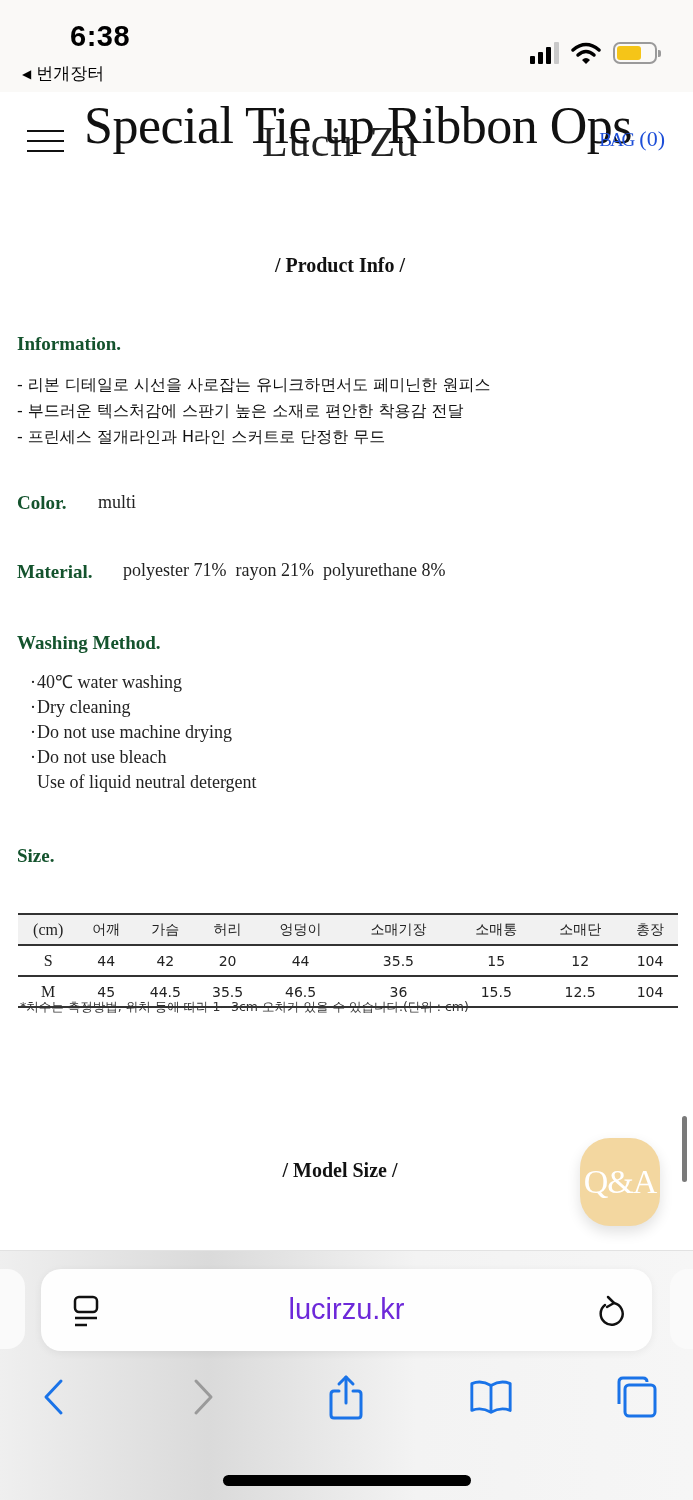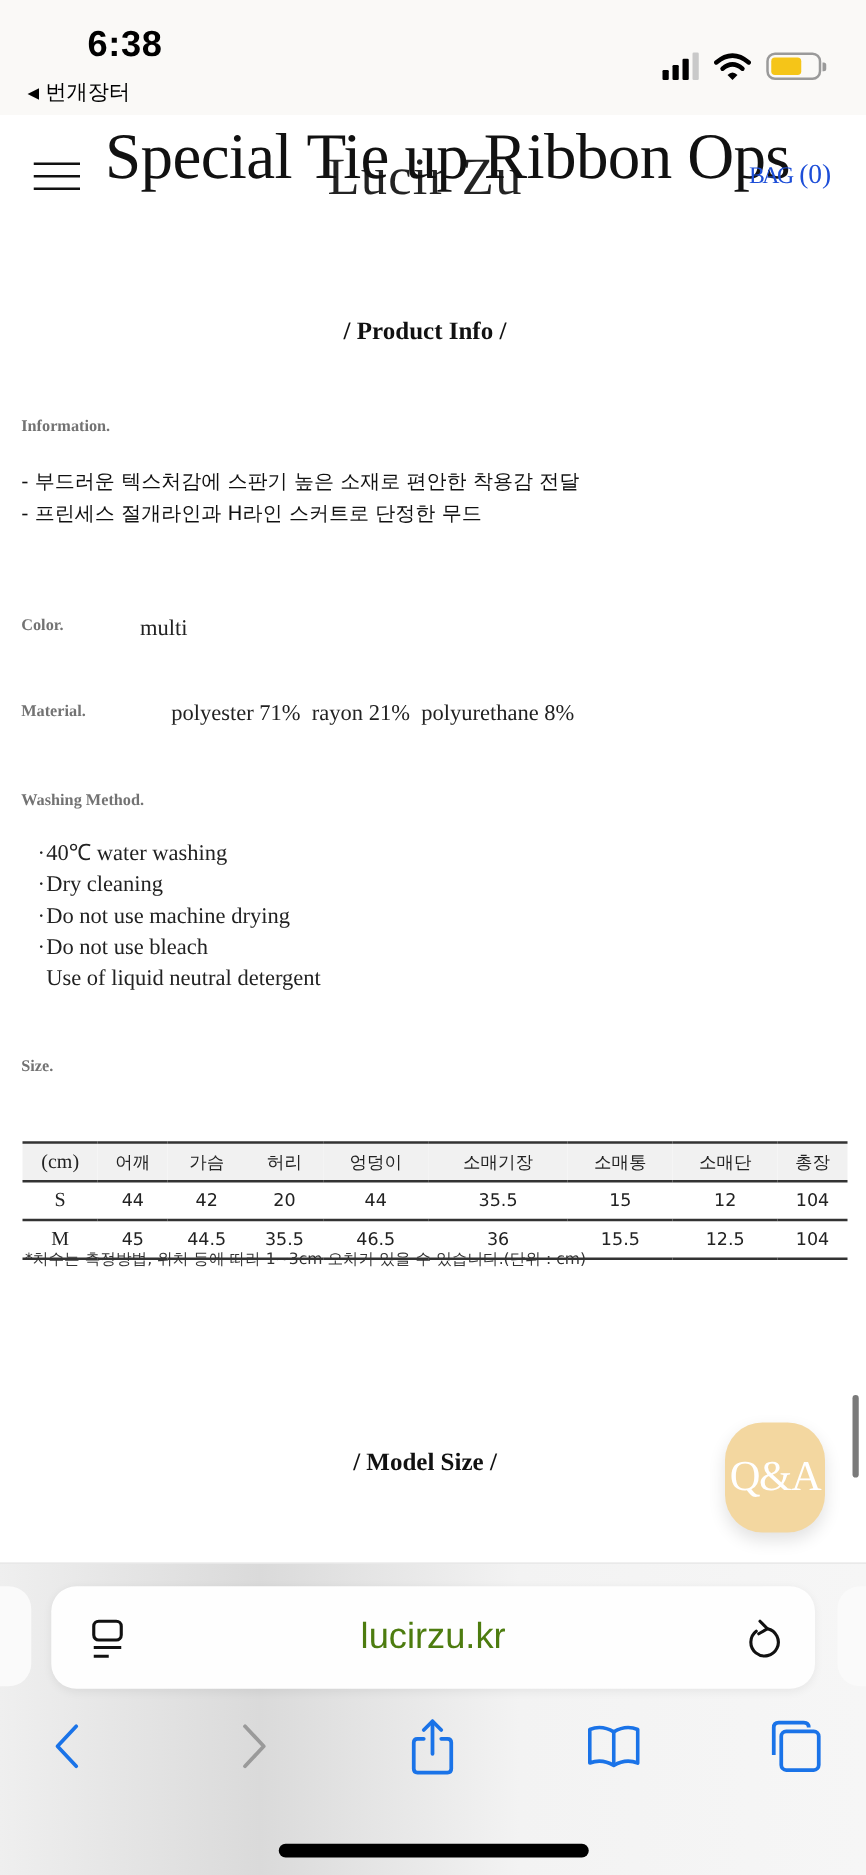--- a/index.html
+++ b/index.html
@@ -23,23 +23,23 @@
   .site-header { position: absolute; left: 0; top: 92px; width: 693px; height: 90px; background: #fff; }
   .menu-icon { position: absolute; left: 27px; top: 38px; width: 37px; height: 22px; display: flex; flex-direction: column; justify-content: space-between; }
   .menu-icon span { display: block; height: 2px; background: #111; }
   .product-title { position: absolute; left: 68px; top: 4px; font-family: "Liberation Serif", serif; font-size: 52px; color: #111; white-space: nowrap; letter-spacing: -0.5px; margin-left: 16px; }
   .logo { position: absolute; left: 262px; top: 26px; font-family: "Liberation Serif", serif; font-size: 42px; color: #111; white-space: nowrap; letter-spacing: 1px; opacity: 0.92; }
   .bag { position: absolute; right: 28px; top: 34px; font-family: "Liberation Serif", serif; font-size: 22px; color: #1d4ed8; white-space: nowrap; }
   .bag .bag-label { font-size: 19px; letter-spacing: -2px; margin-right: 6px; }
 
   
   .section-title { position: absolute; width: 634px; text-align: center; font-family: "Liberation Serif", serif; font-weight: 700; font-size: 20px; color: #111; padding-left: 46px; }
-  .label { position: absolute; left: 17px; font-family: "Liberation Serif", serif; font-weight: 700; font-size: 13px; color: #737373; }
+  .label { position: absolute; left: 17px; font-family: "Liberation Serif", serif; font-weight: 700; font-size: 19px; color: #14532d; }
   .info-lines { position: absolute; left: 17px; top: 372px; font-family: "DejaVu Sans", sans-serif; font-size: 16px; color: #111; line-height: 26px; }
-  .value { position: absolute; font-family: "Liberation Serif", serif; font-size: 18px; color: #222; margin-left: 14px; }
+  .value { position: absolute; font-family: "Liberation Serif", serif; font-size: 18px; color: #222; }
   .wash-list { position: absolute; left: 30px; top: 670px; font-family: "Liberation Serif", serif; font-size: 18px; color: #222; line-height: 25px; list-style: none; }
   .wash-list li { display: flex; }
   .wash-list .dot { width: 7px; display: inline-block; }
 
   
   .size-table { position: absolute; left: 18px; top: 889px; width: 660px; border-collapse: collapse; font-family: "DejaVu Sans", sans-serif; font-size: 14px; color: #222; margin-top: 24px; }
   .size-table th, .size-table td { text-align: center; height: 31px; font-weight: normal; }
   .size-table thead tr { background: #f1f1f1; border-top: 2px solid #333; border-bottom: 2px solid #333; }
   .size-table tbody tr { border-bottom: 2px solid #333; }
   .size-table .first { font-family: "Liberation Serif", serif; font-size: 16px; }
@@ -47,21 +47,21 @@
 
   
   .qa-btn { position: absolute; left: 580px; top: 1138px; width: 80px; height: 88px; border-radius: 30px; background: #f3d7a0; box-shadow: 0 6px 14px rgba(0,0,0,0.12); display: flex; align-items: center; justify-content: center; font-family: "Liberation Serif", serif; font-size: 34px; color: #fff; letter-spacing: -1px; }
   .scrollbar { position: absolute; left: 682px; top: 1116px; width: 5px; height: 66px; border-radius: 3px; background: #7a7a7a; }
 
   
   .safari { position: absolute; left: 0; top: 1250px; width: 693px; height: 250px; background: linear-gradient(90deg, #efefef 0%, #dadada 30%, #f3f3f3 60%, #f6f6f6 100%); border-top: 1px solid #e2e2e2; }
   .tab-peek-left { position: absolute; left: -20px; top: 18px; width: 45px; height: 80px; border-radius: 18px; background: #fafafa; }
   .tab-peek-right { position: absolute; left: 670px; top: 18px; width: 60px; height: 80px; border-radius: 18px; background: #fafafa; }
   .url-bar { position: absolute; left: 41px; top: 18px; width: 611px; height: 82px; border-radius: 20px; background: #fefefe; box-shadow: 0 2px 8px rgba(0,0,0,0.06); }
-  .url-text { position: absolute; left: 0; right: 0; top: 24px; text-align: center; font-family: "Liberation Sans", sans-serif; font-size: 29px; color: #4d7c0f; }
+  .url-text { position: absolute; left: 0; right: 0; top: 24px; text-align: center; font-family: "Liberation Sans", sans-serif; font-size: 29px; color: #6d28d9; }
   .reader-icon { position: absolute; left: 30px; top: 25px; width: 32px; height: 36px; }
   .reload-icon { position: absolute; left: 553px; top: 25px; width: 34px; height: 36px; }
   .toolbar-btn { position: absolute; top: 1374px; width: 46px; height: 46px; display: flex; align-items: center; justify-content: center; }
   .home-indicator { position: absolute; left: 223px; top: 1475px; width: 248px; height: 11px; border-radius: 6px; background: #000; }
 </style>
 </head>
 <body>
 
 <div class="status-bar">
   <div class="status-time">6:38</div>
@@ -97,20 +97,21 @@
   <div class="product-title">Special Tie up Ribbon Ops</div>
   <div class="bag">
     <span class="bag-label">BAG</span><span>(0)</span>
   </div>
 </div>
 
 <div class="section-title" style="top:254px">/ Product Info /</div>
 
 <div class="label" style="top:333px">Information.</div>
 <div class="info-lines">
+  <div>- 리본 디테일로 시선을 사로잡는 유니크하면서도 페미닌한 원피스</div>
   <div>- 부드러운 텍스처감에 스판기 높은 소재로 편안한 착용감 전달</div>
   <div>- 프린세스 절개라인과 H라인 스커트로 단정한 무드</div>
 </div>
 
 <div class="label" style="top:492px">Color.</div>
 <div class="value" style="left:98px; top:492px">multi</div>
 
 <div class="label" style="top:561px">Material.</div>
 <div class="value" style="left:123px; top:560px; white-space:pre">polyester 71%  rayon 21%  polyurethane 8%</div>
 

